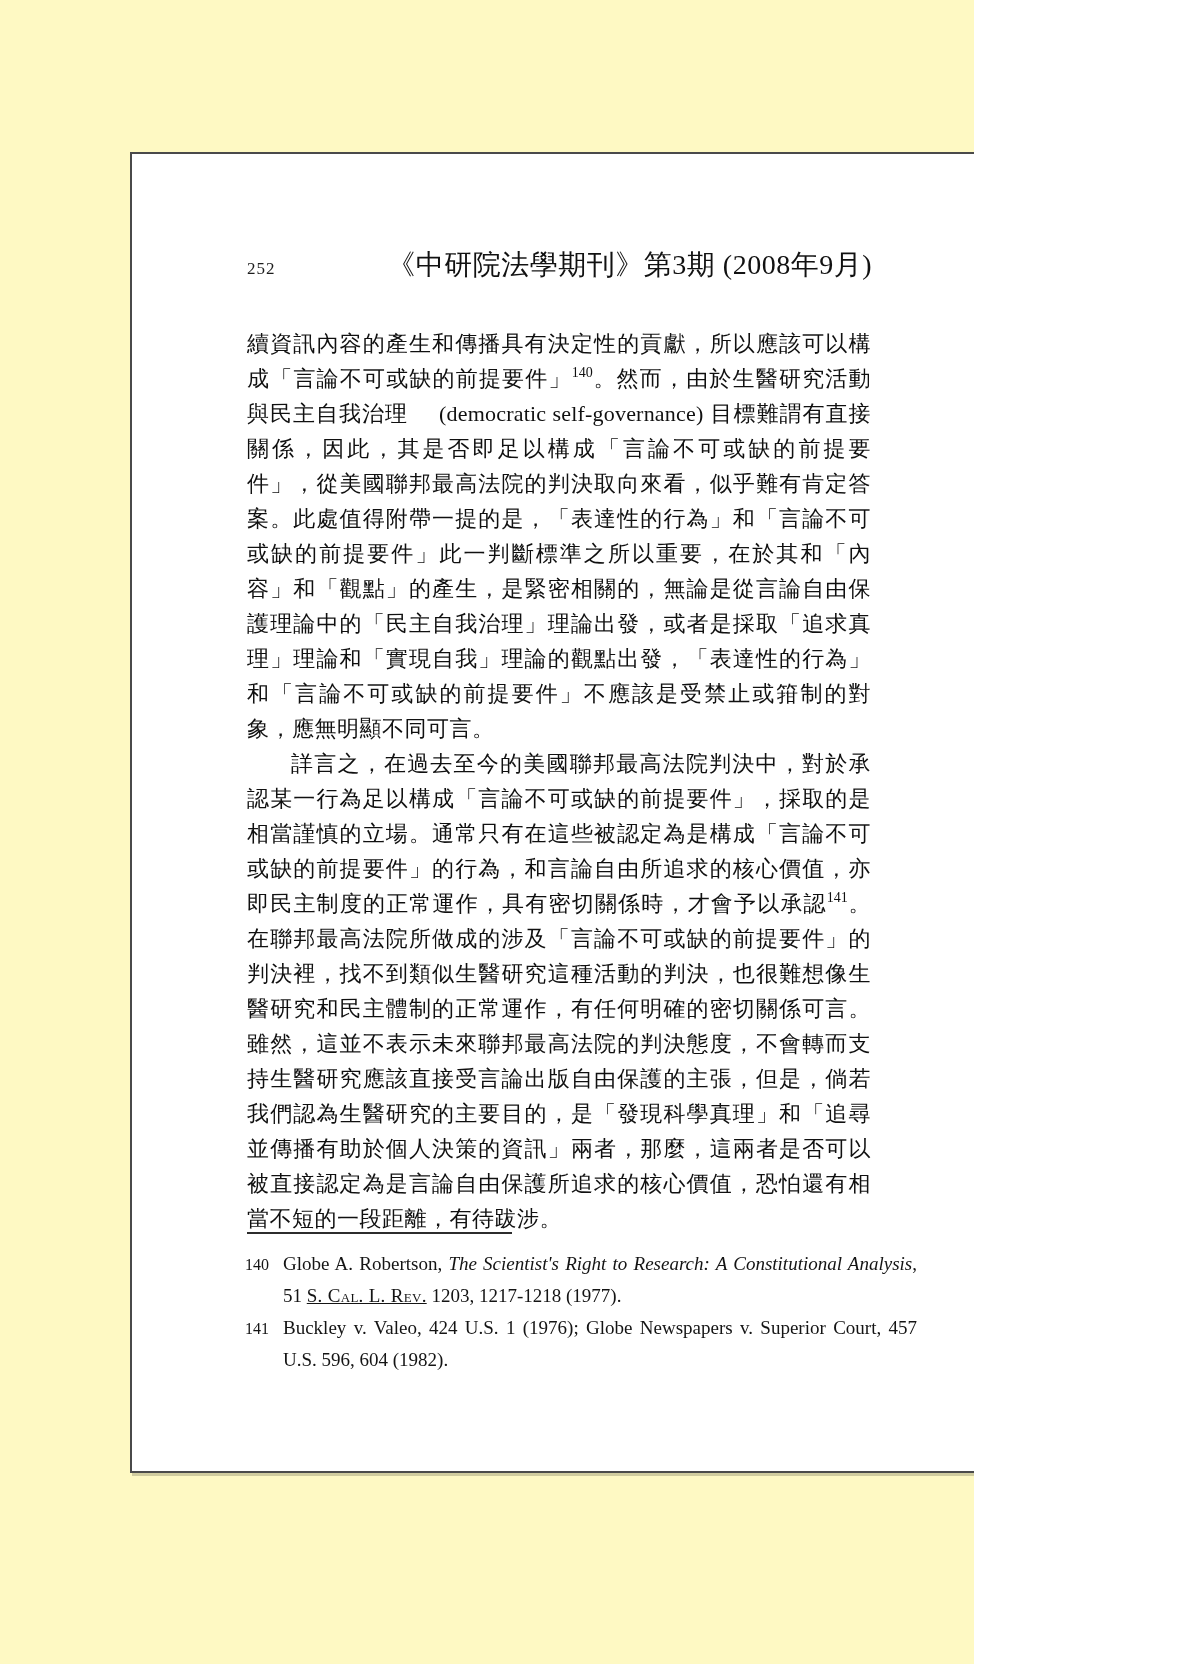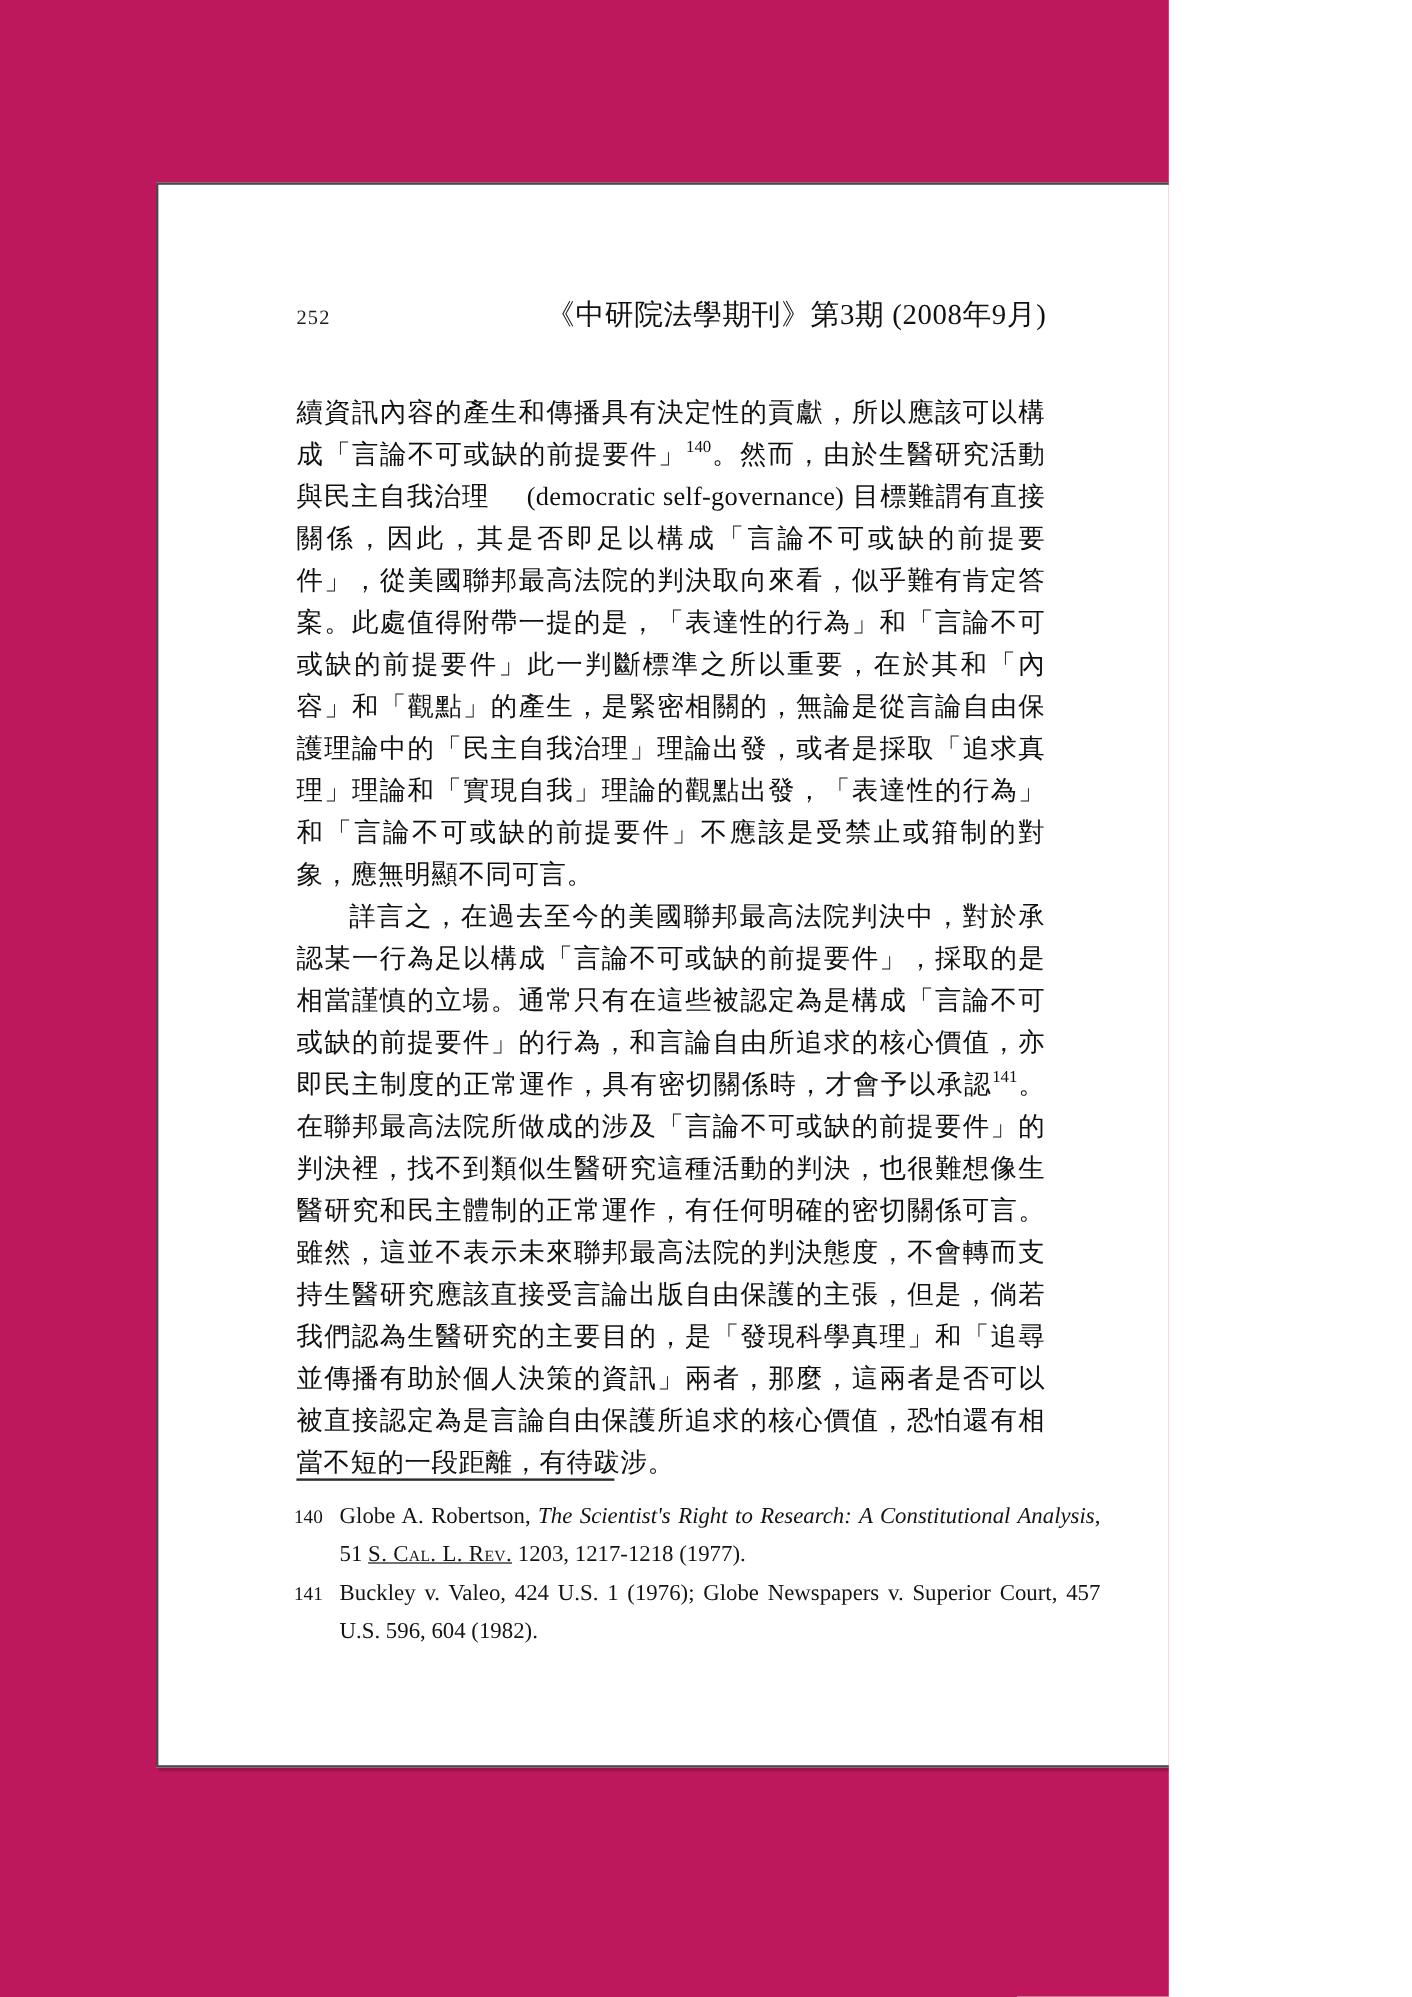--- a/index.html
+++ b/index.html
@@ -4,21 +4,21 @@
 <style>
   html, body {
     margin: 0;
     padding: 0;
     background: #ffffff;
   }
   .canvas {
     position: relative;
     width: 974px;
     height: 1664px;
-    background: #be185d;
+    background: #fef9c3;
     overflow: hidden;
     font-family: "Liberation Sans", sans-serif;
   }
   .page-frame {
     position: absolute;
     left: 130px;
     top: 152px;
     width: 932px;
     height: 1321px;
     background: #ffffff;
@@ -36,21 +36,21 @@
     align-items: baseline;
   }
   .page-number {
     font-family: "Liberation Serif", serif;
     font-size: 17px;
     color: #1c1c1c;
     letter-spacing: 1px;
   }
   .journal-title {
     font-family: "Liberation Serif", serif;
-    font-size: 24px;
+    font-size: 28px;
     color: #111111;
     letter-spacing: 0.5px;
   }
   .body-text {
     position: absolute;
     left: 115px;
     top: 172px;
     width: 624px;
     color: #101010;
   }

